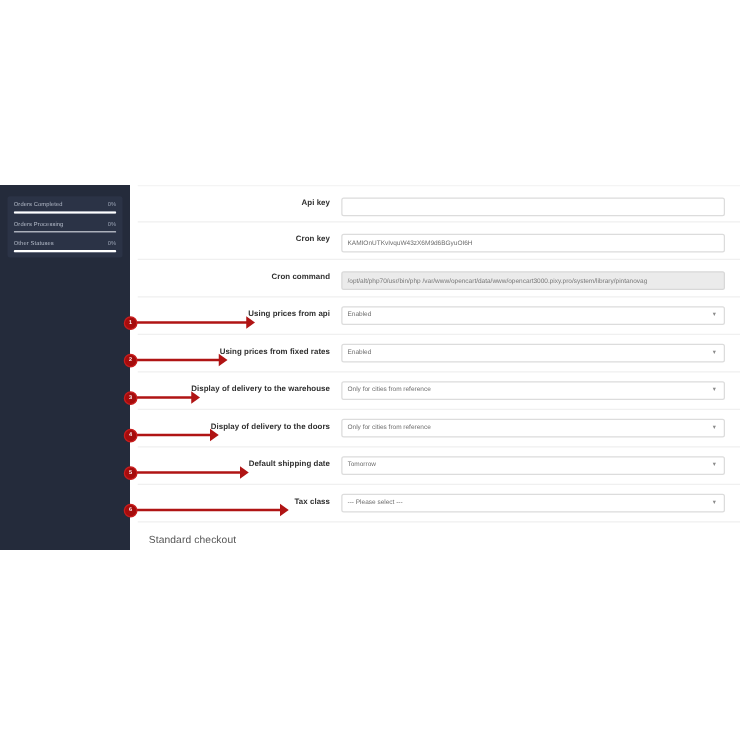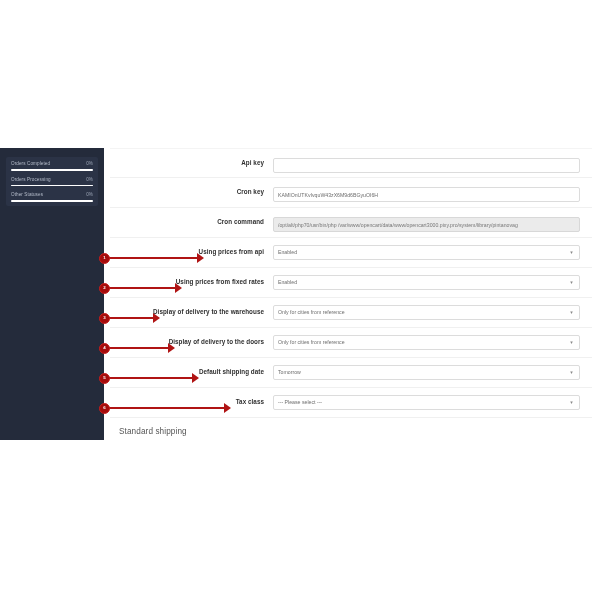--- a/index.html
+++ b/index.html
@@ -296,21 +296,21 @@
     <div class="form-row">
       <div class="row-label">Tax class</div>
       <div class="row-field">
         <div class="sel">
           <span class="sel-val">--- Please select ---</span>
           <span class="caret">▾</span>
         </div>
       </div>
     </div>
 
-    <div class="section-title">Standard shipping</div>
+    <div class="section-title">Standard checkout</div>
 
   </div>
 
   <div class="anno" style="left:99px; top:251px; width:105px;">
     <span class="num">1</span>
     <span class="shaft"></span>
     <span class="head"></span>
   </div>
 
   <div class="anno" style="left:99px; top:281px; width:83px;">

